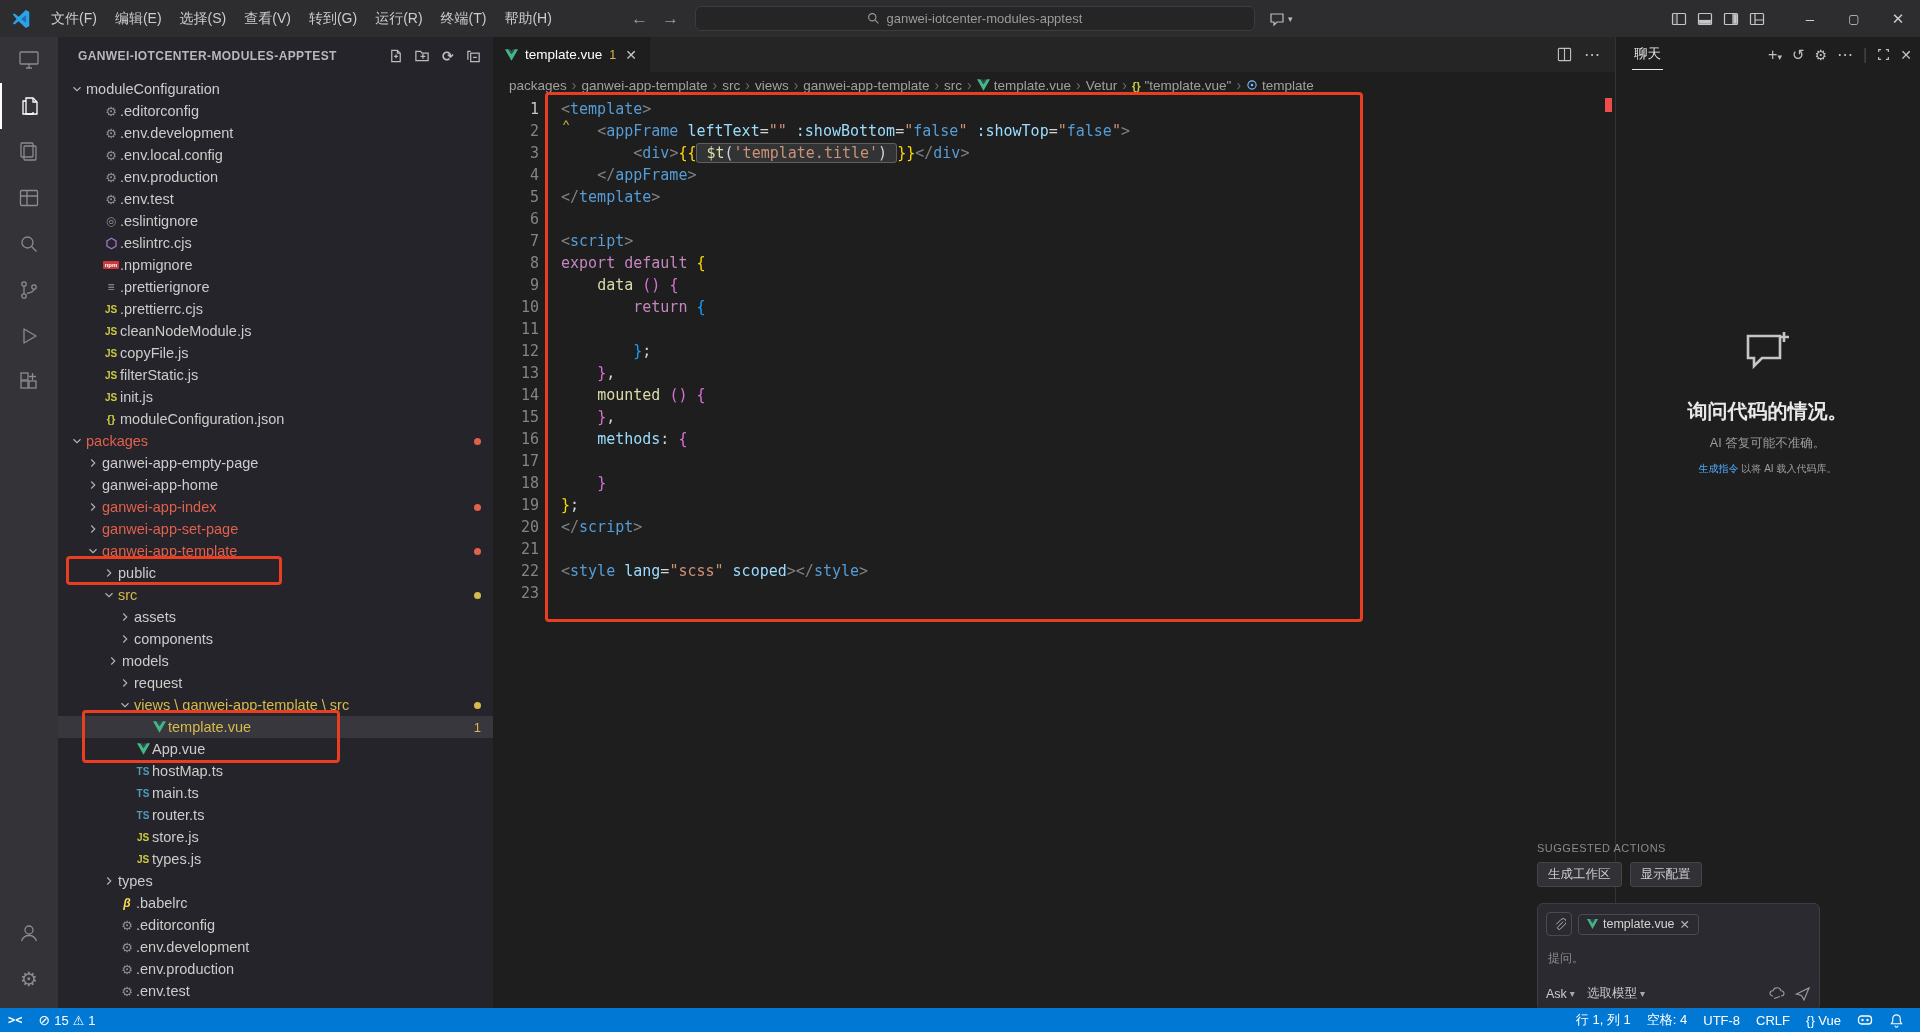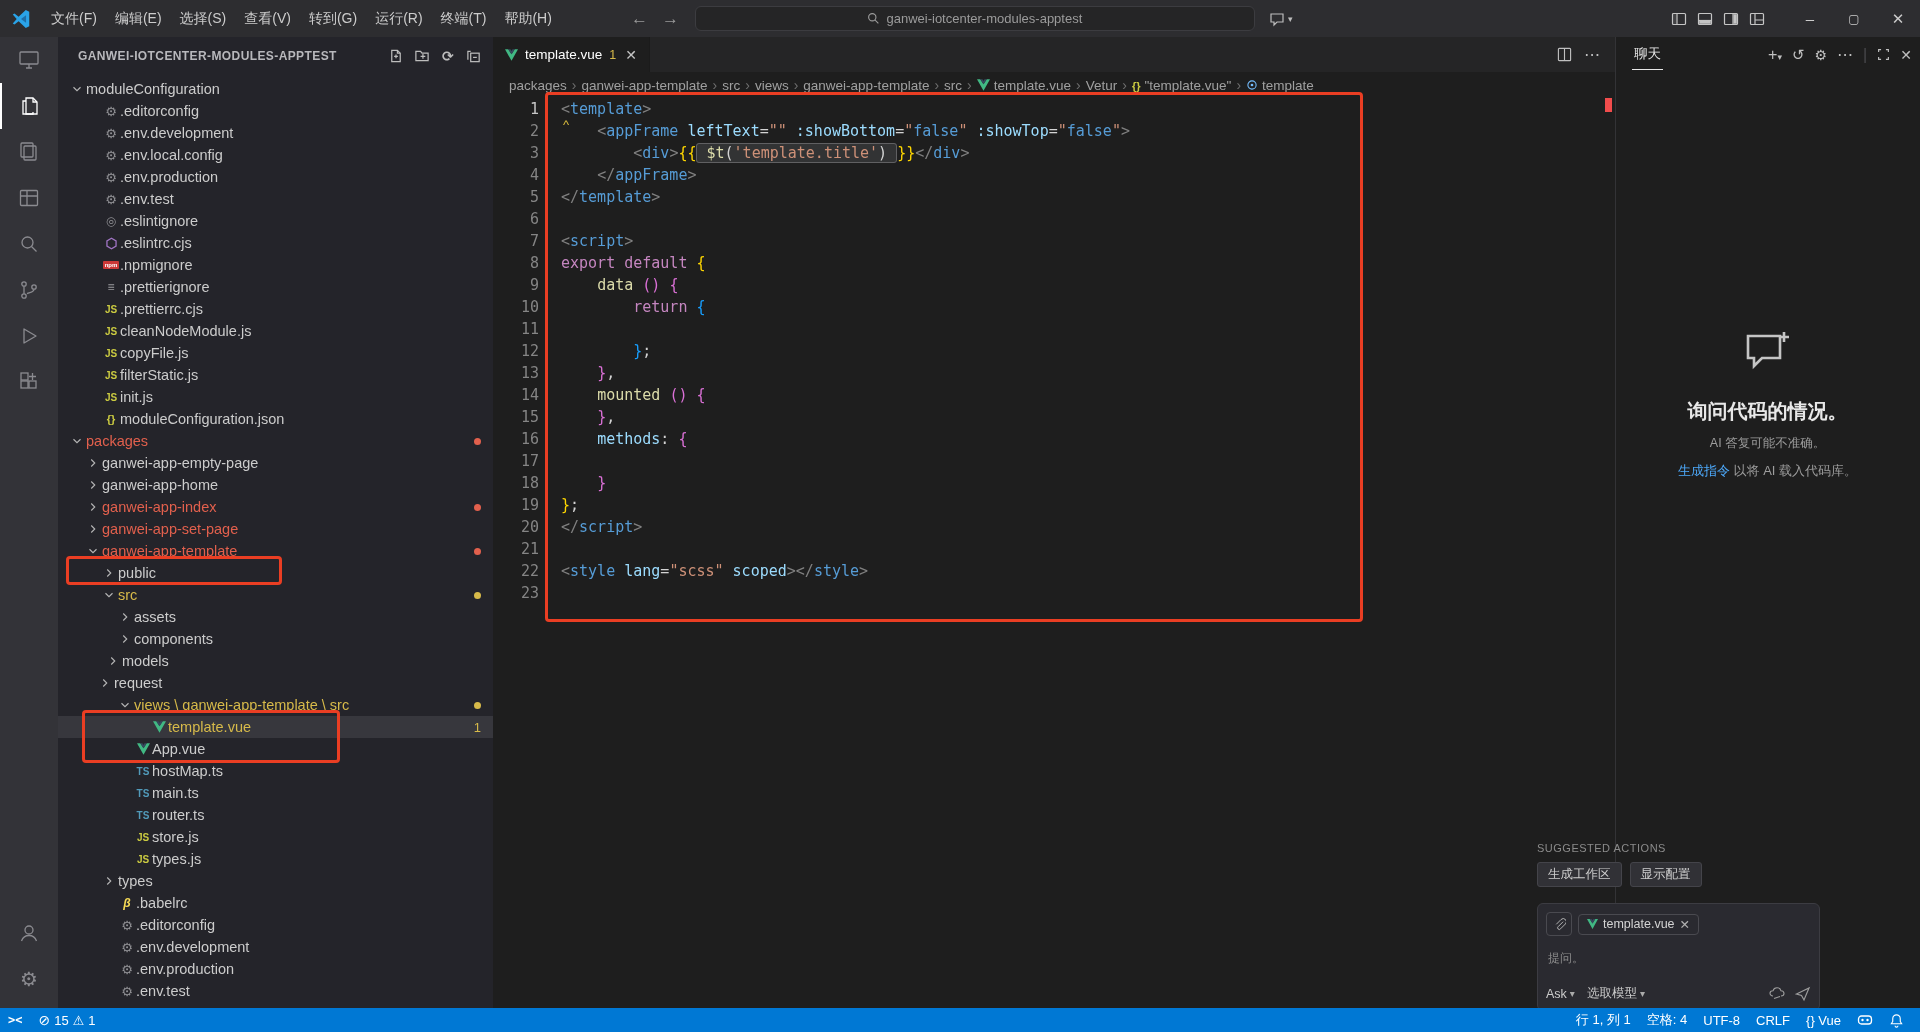--- a/index.html
+++ b/index.html
@@ -85,21 +85,21 @@
 
   
   #chat { left:1615px; top:37px; width:305px; height:971px; background:#1e1e1e;
     border-left:1px solid #333336; color:#cccccc; }
   #chat-header { height:35px; display:flex; align-items:center; padding:0 8px 0 16px; }
   #chat-tab { color:#e7e7e7; font-size:13.5px; padding:6px 2px; border-bottom:1px solid #e7e7e7; }
   #chat-header-actions { margin-left:auto; display:flex; align-items:center; gap:10px; color:#c0c0c0; }
   #chat-center { position:absolute; left:1615px; top:330px; width:305px; text-align:center; }
   #chat-title { font-size:20px; color:#e8e8e8; font-weight:600; margin-top:22px; }
   #chat-caption { font-size:12.5px; color:#9d9d9d; margin-top:10px; }
-  #chat-instr { font-size:13px; color:#9d9d9d; margin-top:10px; }
+  #chat-instr { font-size:10px; color:#9d9d9d; margin-top:10px; }
   #chat-instr a { color:#4daafc; text-decoration:none; }
   #chat-bottom { position:absolute; left:1537px; top:842px; width:283px; }
   #suggested-label { color:#8b8b8b; font-size:11px; letter-spacing:.5px; }
   #suggested-btns { display:flex; gap:8px; margin-top:8px; }
   .sugg-btn { background:#313136; border:1px solid #44444a; border-radius:3px; color:#cfcfcf;
     font-size:12.5px; padding:3px 10px; }
   #chat-input { margin-top:16px; background:#2a2a30; border:1px solid #3c3c42; border-radius:6px;
     padding:8px; }
   #chip-row { display:flex; gap:6px; align-items:center; }
   #clip-btn { width:26px; height:24px; border:1px solid #4a4a50; border-radius:4px;
@@ -485,21 +485,21 @@
           <span class="c-n">components</span>
         </div>
         <div class="tree-row" style="padding-left: 46px;">
           <span class="chev">
             <svg width="14" height="14" viewBox="0 0 16 16">
               <path d="M6 4l4 4-4 4" fill="none" stroke="currentColor" stroke-width="1.3"></path>
             </svg>
           </span>
           <span class="c-n">models</span>
         </div>
-        <div class="tree-row" style="padding-left: 38px;">
+        <div class="tree-row" style="padding-left: 58px;">
           <span class="chev">
             <svg width="14" height="14" viewBox="0 0 16 16">
               <path d="M6 4l4 4-4 4" fill="none" stroke="currentColor" stroke-width="1.3"></path>
             </svg>
           </span>
           <span class="c-n">request</span>
         </div>
         <div class="tree-row" style="padding-left: 58px;">
           <span class="chev">
             <svg width="14" height="14" viewBox="0 0 16 16">

